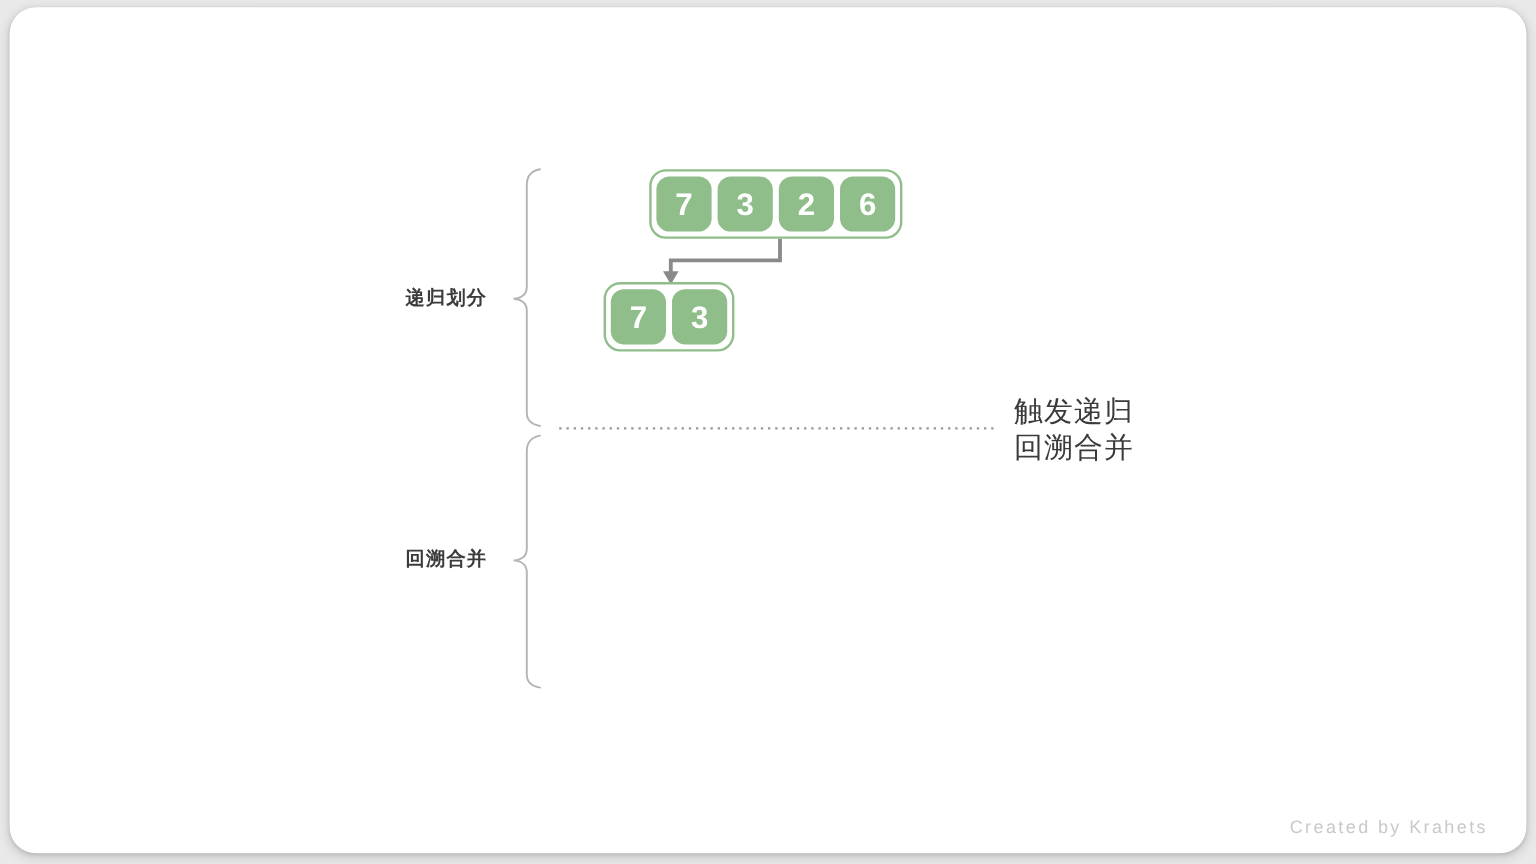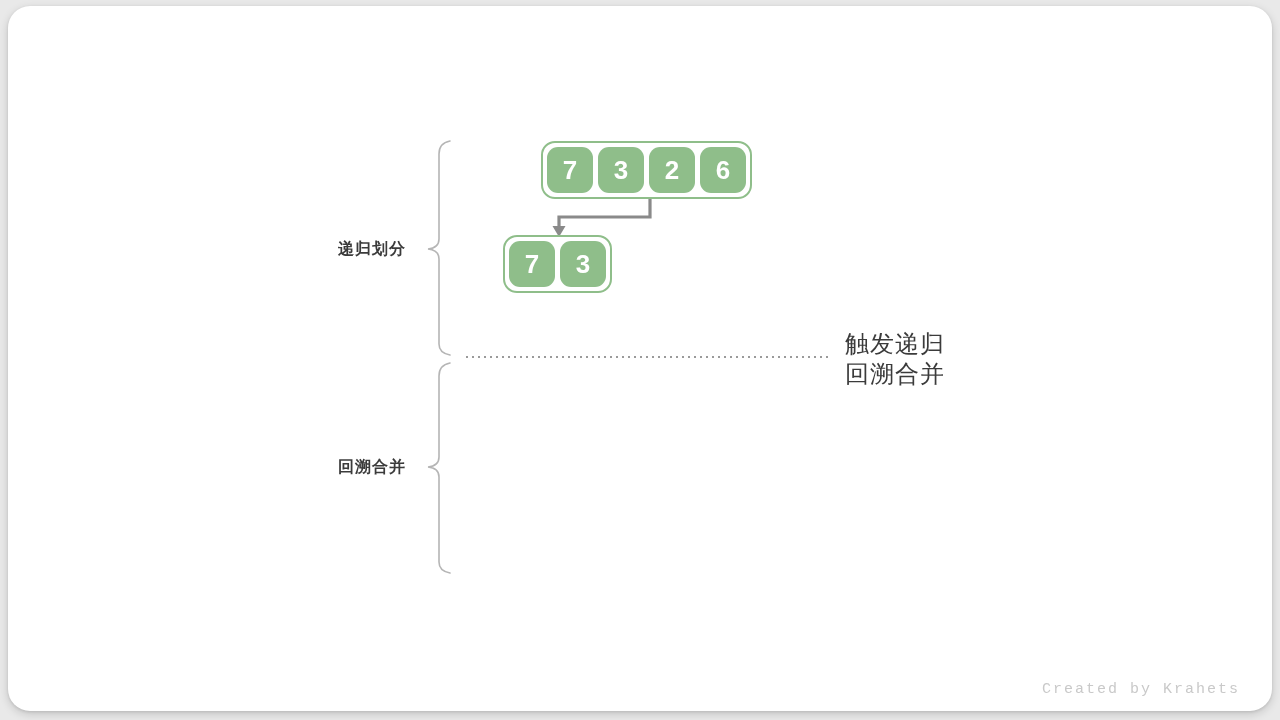--- a/index.html
+++ b/index.html
@@ -98,21 +98,21 @@
     font-size: 24px;
     font-weight: 400;
     color: var(--label-text, #3b3b3b);
     line-height: 30px;
     letter-spacing: 1px;
   }
   .watermark {
     position: absolute;
     right: 40px;
     bottom: 22px;
-    font-family: Liberation Mono, monospace;
+    font-family: Liberation Sans, sans-serif;
     font-size: 15px;
     letter-spacing: 2px;
     color: var(--watermark-gray, #c9c9c9);
     margin-top: 17px;
   }
 </style>
 </head>
 <body>
 
 <div class="stage">

